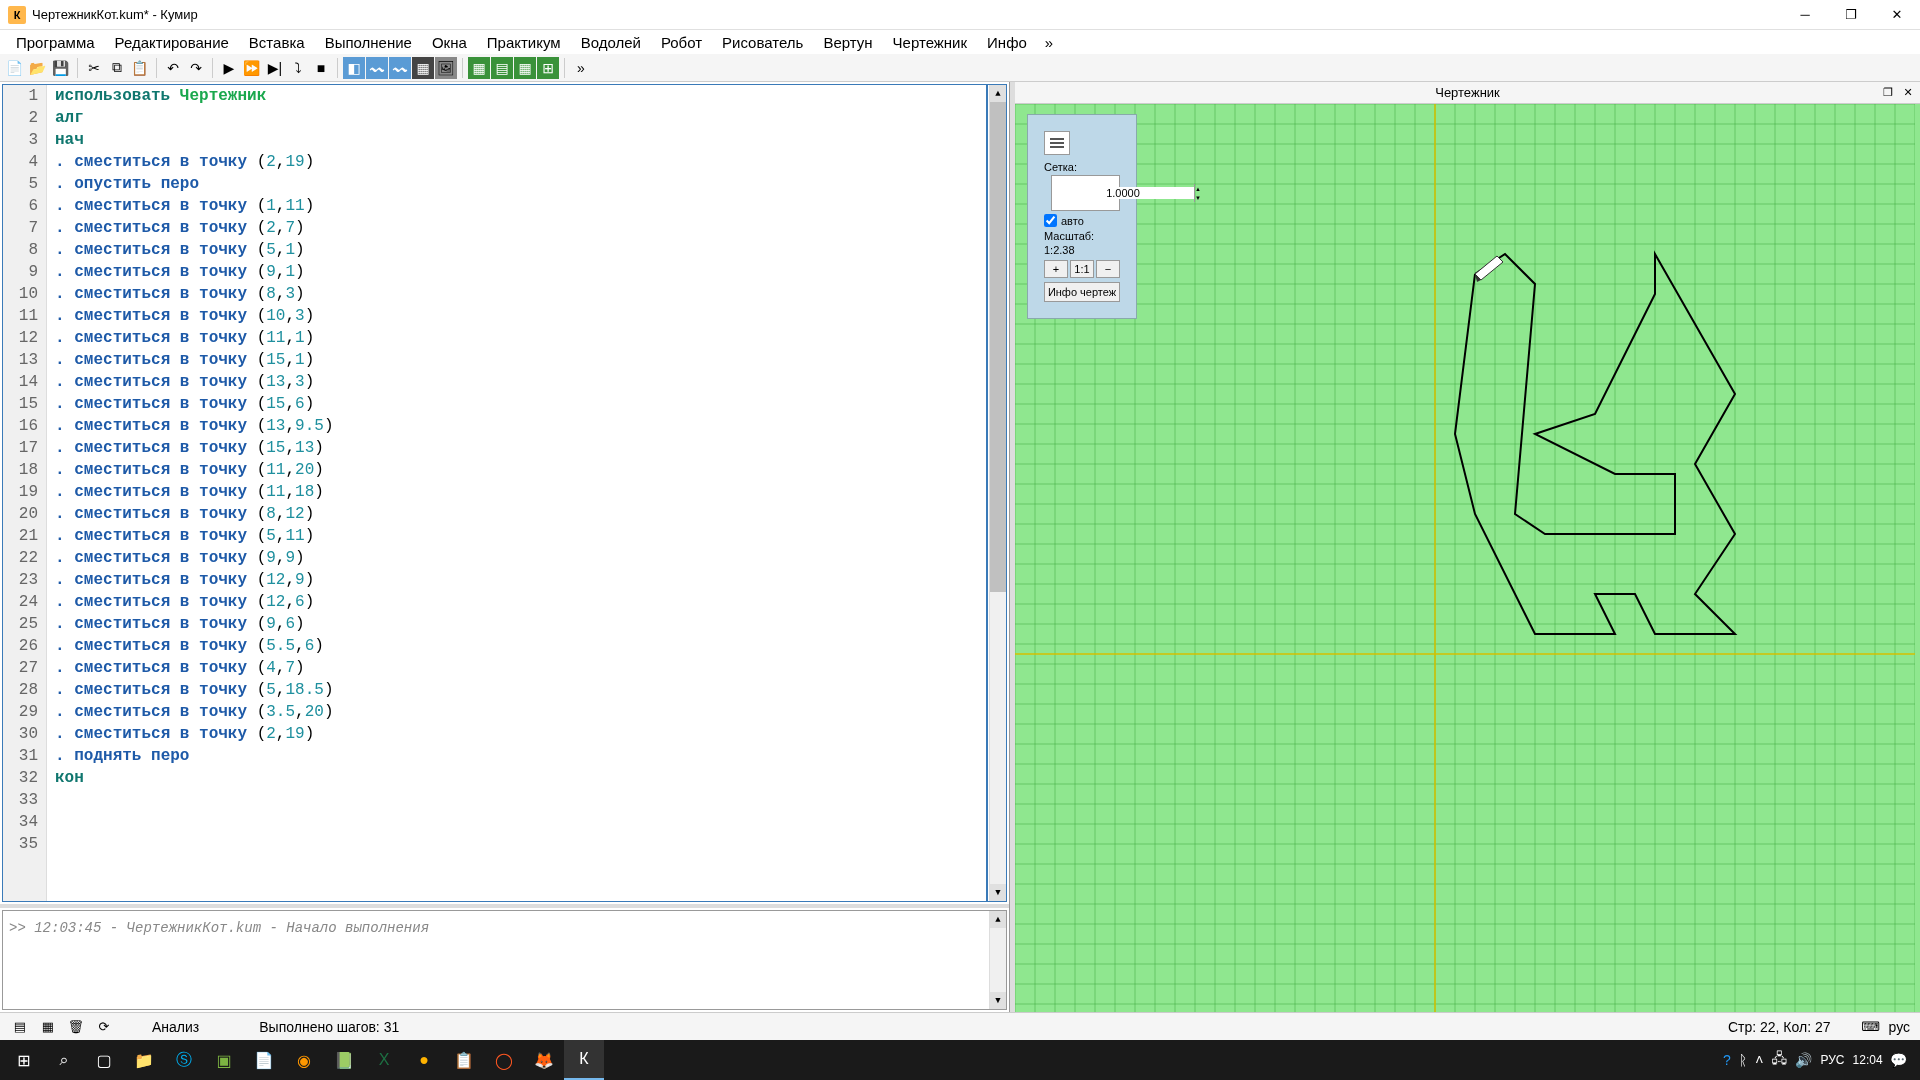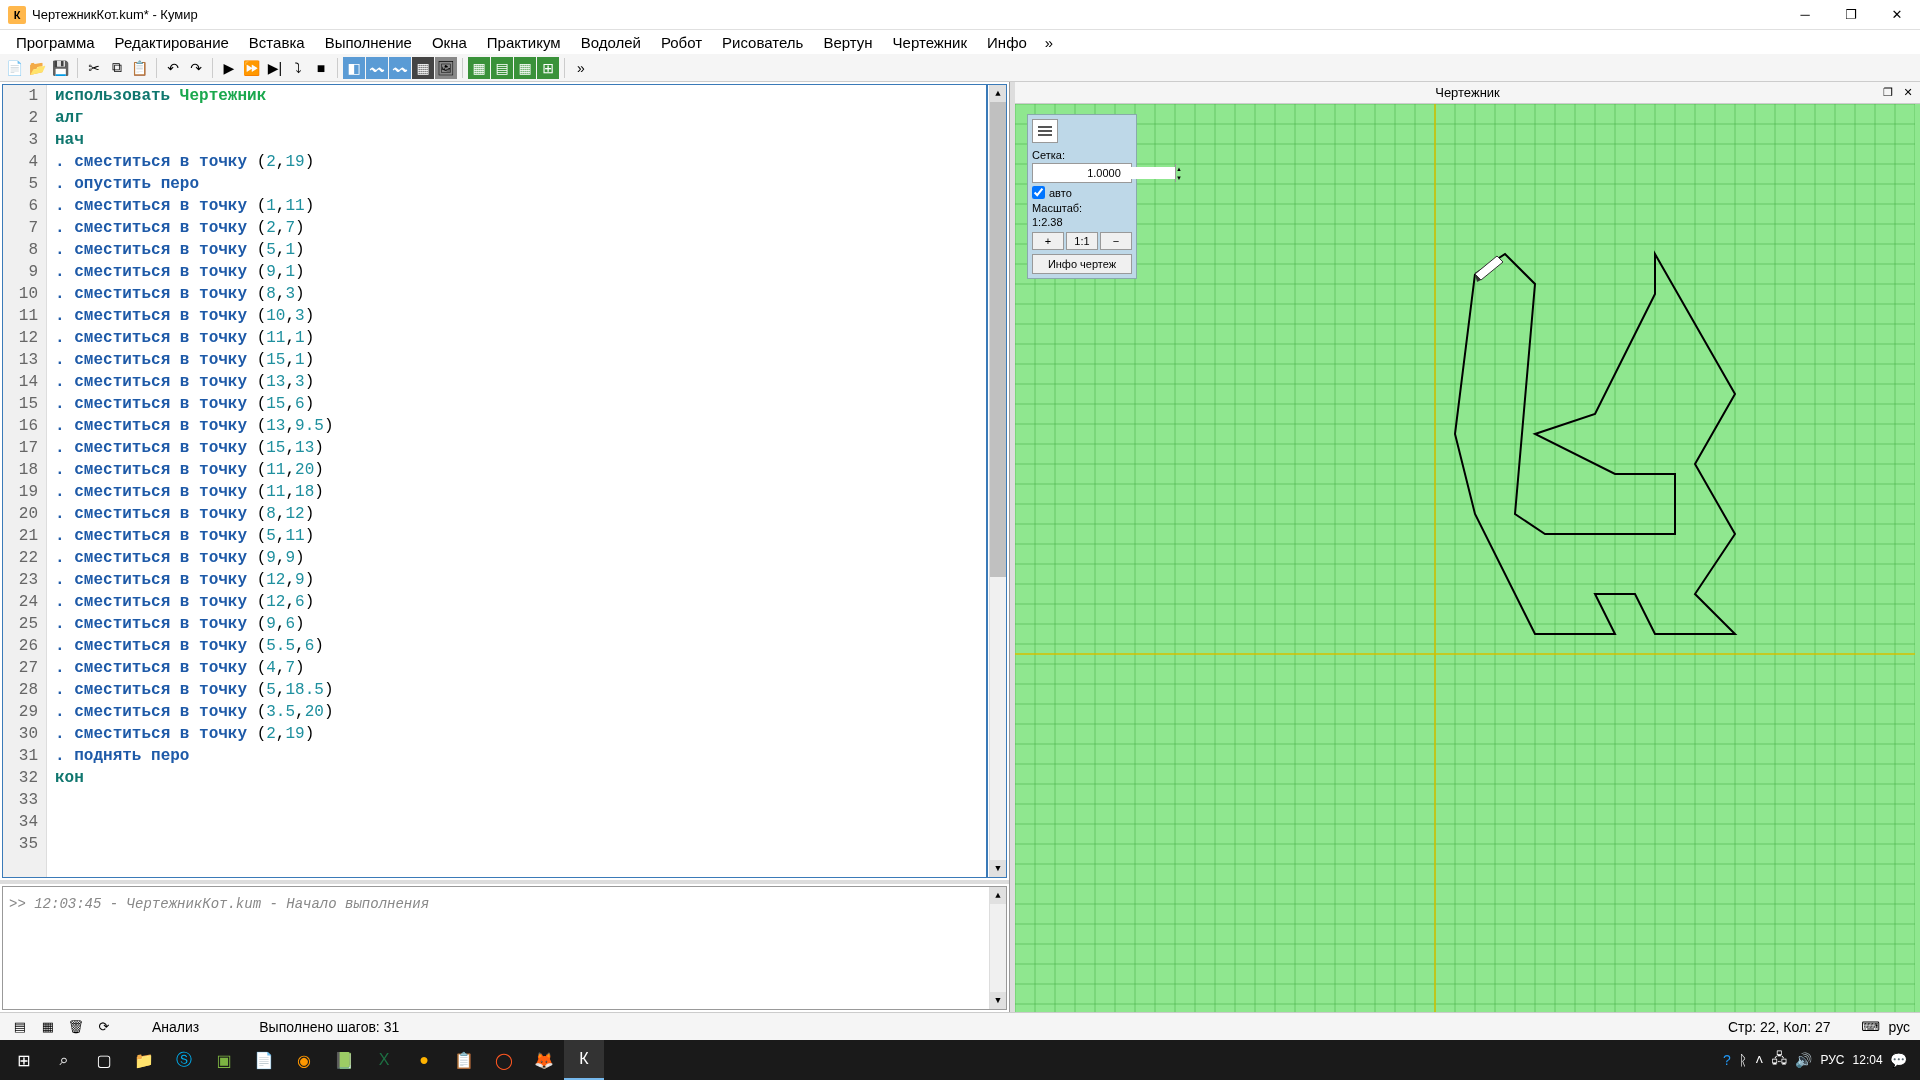--- a/index.html
+++ b/index.html
@@ -31,36 +31,36 @@
 .green-txt { color: #1aa84d; font-weight: bold; }
 .num { color: #1e8f9e; }
 .dot { color: #1e5aa8; font-weight: bold; }
 
 .scroll-track { width: 17px; background: #f0f0f0; border-left: 1px solid #ddd; position: relative; }
 .scroll-thumb { position: absolute; width: 100%; background: #c0c0c0; }
 .scroll-arrow { height: 17px; background: #e0e0e0; display: flex; align-items: center; justify-content: center; font-size: 9px; cursor: pointer; }
 
 .splitter-h { height: 4px; background: #ddd; cursor: row-resize; }
 
-.console { height: 124px; border: 1px solid #999; margin: 2px; display: flex; font-family: 'Courier New', monospace; font-size: 14px; }
+.console { height: 100px; border: 1px solid #999; margin: 2px; display: flex; font-family: 'Courier New', monospace; font-size: 14px; }
 .console-body { flex: 1; padding: 6px; color: #888; font-style: italic; line-height: 22px; }
 
 .splitter-v { width: 5px; background: #ddd; cursor: col-resize; }
 
 .right-panel { flex: 1; display: flex; flex-direction: column; }
 .panel-header { height: 22px; background: #f5f5f5; display: flex; align-items: center; justify-content: center; border-bottom: 1px solid #ccc; position: relative; font-size: 13px; }
 .panel-header .pbtn { position: absolute; width: 16px; height: 16px; display: flex; align-items: center; justify-content: center; cursor: pointer; font-size: 11px; }
 .canvas-wrap { flex: 1; position: relative; overflow: hidden; background: #8fe78f; }
 .canvas-svg { position: absolute; top: 0; left: 0; }
 
-.ctrl-panel { position: absolute; top: 10px; left: 12px; background: #bed8e8; border: 1px solid #8aa; padding: 4px; font-size: 11px; width: 110px; }
+.ctrl-panel { position: absolute; top: 10px; left: 12px; background: #bed8e8; border: 1px solid #8aa; padding: 16px; font-size: 11px; width: 110px; }
 .ctrl-menu-btn { width: 26px; height: 24px; background: #fff; border: 1px solid #999; display: flex; align-items: center; justify-content: center; margin-bottom: 6px; cursor: pointer; flex-direction: column; gap: 2px; }
 .ctrl-menu-btn .line { width: 14px; height: 2px; background: #555; }
 .ctrl-panel label { display: block; margin-bottom: 2px; }
-.ctrl-panel .spin-row { display: flex; align-items: center; background: #fff; border: 1px solid #999; height: 20px; }
+.ctrl-panel .spin-row { display: flex; align-items: center; background: #fff; border: 1px solid #999; height: 36px; margin-left: 7px; }
 .ctrl-panel .spin-input { flex: 1; border: none; text-align: center; font-size: 11px; outline: none; }
 .ctrl-panel .spin-btns { display: flex; flex-direction: column; width: 14px; }
 .ctrl-panel .spin-btns .sb { height: 9px; font-size: 6px; display: flex; align-items: center; justify-content: center; border-left: 1px solid #999; cursor: pointer; }
 .ctrl-panel .check-row { display: flex; align-items: center; gap: 4px; margin: 3px 0; }
 .ctrl-panel .zoom-row { display: flex; gap: 2px; margin: 4px 0; }
 .ctrl-panel .zbtn { flex: 1; background: #f0f0f0; border: 1px solid #999; height: 18px; font-size: 11px; cursor: pointer; display: flex; align-items: center; justify-content: center; }
 .ctrl-panel .full-btn { width: 100%; background: #f0f0f0; border: 1px solid #999; height: 20px; font-size: 11px; cursor: pointer; }
 
 .statusbar { height: 28px; background: #f5f5f5; border-top: 1px solid #ccc; display: flex; align-items: center; padding: 0 10px; font-size: 14px; }
 .statusbar .sicon { width: 20px; height: 20px; margin-right: 8px; display: flex; align-items: center; justify-content: center; font-size: 13px; cursor: pointer; }

